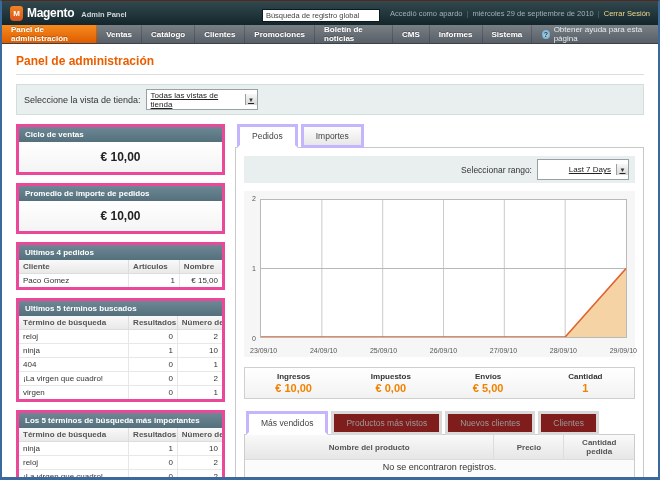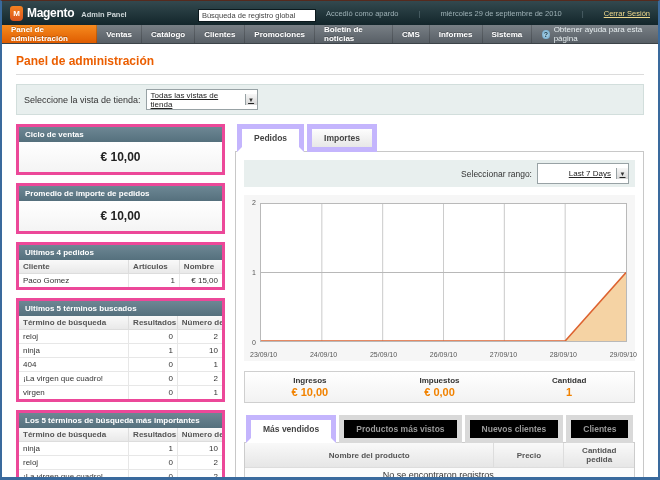--- a/index.html
+++ b/index.html
@@ -16,23 +16,23 @@
   .logo { display:flex; align-items:center; gap:4px; }
   .logo-badge { width:13px; height:15px; background:linear-gradient(#f58220,#d9531e);
                 border-radius:3px 3px 4px 4px; color:#fff; font-size:8px; font-weight:bold;
                 display:flex; align-items:center; justify-content:center; }
   .logo-name { color:#fff; font-size:12px; font-weight:bold; letter-spacing:-0.3px; }
   .logo-sub { color:#cdd6d8; font-size:7.5px; font-weight:bold; margin-left:3px; margin-top:2px; }
   .search-wrap { margin-left:auto; margin-right:10px; }
   .search-input { width:118px; height:13px; font-size:7.5px; color:#444;
                   border:1px solid #0c191d; padding:0 3px; background:#fff;
                   font-family:"Liberation Sans", sans-serif; }
-  .header-right { display:flex; align-items:center; gap:20px; font-size:7.5px; color:#9db0b5; white-space:nowrap; }
+  .header-right { display:flex; align-items:center; gap:4px; font-size:7.5px; color:#9db0b5; white-space:nowrap; }
   .header-sep { color:#5c7077; }
-  .logout-link { color:#f0d98c; text-decoration:underline; cursor:pointer; }
+  .logout-link { color:#f0d98c; cursor:pointer; }
 
   
   .nav { height:19px; background:linear-gradient(#787f85,#585f66);
          border-bottom:1px solid #3c4348; display:flex; align-items:stretch;
          font-size:8px; font-weight:bold; color:#fff; }
   .nav-item { padding:0 9px; display:flex; align-items:center; cursor:pointer;
               border-right:1px solid rgba(0,0,0,.18); text-shadow:0 -1px 0 rgba(0,0,0,.25); }
   .nav-item.active { background:linear-gradient(#f68b1f,#df5c00); }
   .nav-help { margin-left:auto; display:flex; align-items:center; gap:4px;
               padding:0 10px; font-weight:normal; color:#e6edef; }
@@ -69,24 +69,24 @@
   table.data th { background:linear-gradient(#f9f9f9,#e9e9e9); border:1px solid #ddd; border-top:none;
                   color:#555; text-align:left; padding:2px 4px; font-weight:bold;
                   overflow:hidden; white-space:nowrap; }
   table.data th:first-child, table.data td:first-child { border-left:none;margin-top:16px; }
   table.data th:last-child, table.data td:last-child { border-right:none; }
   table.data td { border:1px solid #e7e7e7; padding:2px 4px; color:#333; overflow:hidden; white-space:nowrap; }
   table.data tr:last-child td { border-bottom:none; }
 
   
   .tabs { display:flex; gap:3px; position:relative; z-index:2; margin-bottom:-1px; padding-left:2px; }
-  .tab { font-size:8.5px; font-weight:bold; padding:4px 12px; cursor:pointer;
-         border:5px solid #c4b5fd; background:linear-gradient(#fdfdfd,#e7e7e7); color:#444; }
+  .tab { font-size:8.5px; font-weight:normal; padding:4px 12px; cursor:pointer;
+         border:3px solid #c4b5fd; background:linear-gradient(#fdfdfd,#e7e7e7); color:#444; }
   .tab.active { background:#fff; border-bottom-color:#fff; }
-  .tab.disabled { color:#9a9a9a; background:#000000; border-color:#d9d9d9; }
+  .tab.disabled { color:#9a9a9a; background:#7f1d1d; border-color:#d9d9d9; }
 
   .panel { border:1px solid #c8c8c8; background:#fff; padding:8px; }
 
   .range-bar { background:#e8efee; padding:3px 6px; display:flex; justify-content:flex-end;
                align-items:center; gap:5px; font-size:8.5px; color:#333; }
 
   .chart { position:relative; height:166px; margin-top:8px; background:#f6f6f6; }
   .plot { position:absolute; left:16px; right:8px; top:8px; bottom:19px;
           background:#fff; border:1px solid #b9b9b9; }
   .plot svg { position:absolute; left:0; top:0; width:100%; height:100%; display:block; }
@@ -342,20 +342,24 @@
           <div class="stats">
             <div class="stat">
               <div class="stat-label">Ingresos</div>
               <div class="stat-value">€ 10,00</div>
             </div>
             <div class="stat">
               <div class="stat-label">Impuestos</div>
               <div class="stat-value">€ 0,00</div>
             </div>
             <div class="stat">
+              <div class="stat-label">Envíos</div>
+              <div class="stat-value">€ 5,00</div>
+            </div>
+            <div class="stat">
               <div class="stat-label">Cantidad</div>
               <div class="stat-value">1</div>
             </div>
           </div>
 
           <div class="tabs bottom-tabs">
             <span class="tab active">Más vendidos</span>
             <span class="tab disabled">Productos más vistos</span>
             <span class="tab disabled">Nuevos clientes</span>
             <span class="tab disabled">Clientes</span>

